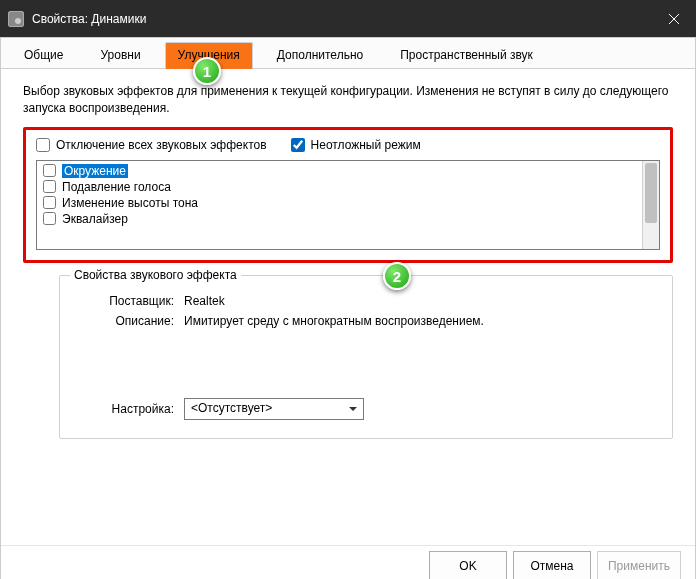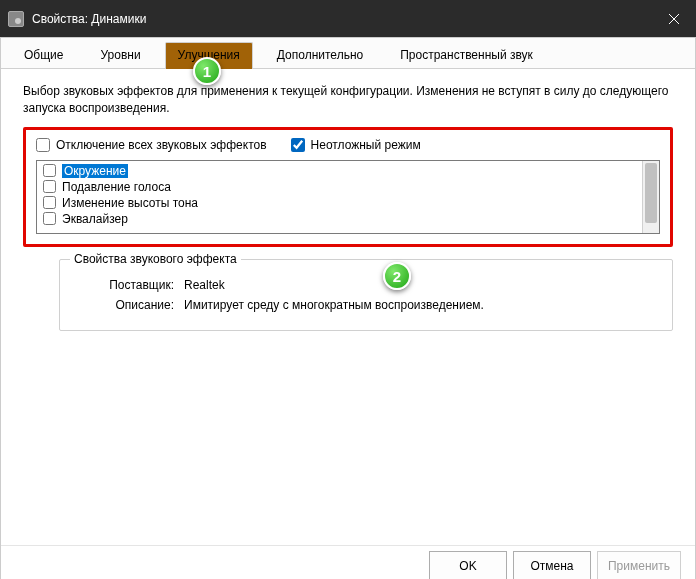--- a/index.html
+++ b/index.html
@@ -9,34 +9,34 @@
   .titlebar .icon { width: 16px; height: 16px; background:#888; border:1px solid #aaa; margin-right:8px; border-radius:2px; position:relative; }
   .titlebar .icon::after { content:""; position:absolute; width:6px; height:6px; border-radius:50%; background:#ccc; right:2px; bottom:2px; }
   .titlebar .title { flex:1; font-size:12px; }
   .titlebar .close { width:45px; height:30px; display:flex; align-items:center; justify-content:center; margin-right:-8px; cursor:pointer; }
   .titlebar .close svg { width:10px; height:10px; stroke:#fff; stroke-width:1; }
 
   .client { border:1px solid #ccc; height: calc(579px - 30px); position:relative; background:#fff; }
 
   .tabs { display:flex; padding: 4px 10px 0 10px; border-bottom:1px solid #d0d0d0; background:#fbfbfb;gap:11px; }
   .tab { padding:5px 12px 6px 12px; border:1px solid transparent; border-bottom:none; color:#000; cursor:pointer; position:relative; }
-  .tab.active { background:#a16207; border-color:#d0d0d0; border-radius:2px 2px 0 0; margin-bottom:-1px; }
+  .tab.active { background:#f97316; border-color:#d0d0d0; border-radius:2px 2px 0 0; margin-bottom:-1px; }
 
   .content { padding: 14px 22px; position:relative; height: calc(100% - 70px); }
 
   .desc { line-height:1.4; margin-bottom:10px; }
 
   .highlight-box { border:3px solid #e10600; border-radius:2px; padding:8px 10px 10px 10px; position:relative; }
 
   .cbrow { display:flex; gap:24px; margin-bottom:8px; align-items:center; }
   .cb { display:flex; align-items:center; gap:6px; }
   .cb input { width:14px; height:14px; }
   .cb.checked-blue input { accent-color:#0067c0; }
 
-  .listbox { background:#fff; border:1px solid #7a7a7a; height:74px; display:flex; }
+  .listbox { background:#fff; border:1px solid #7a7a7a; height:90px; display:flex; }
   .list-items { flex:1; padding:2px 4px; overflow:hidden; }
   .li { display:flex; align-items:center; gap:6px; padding:1px 2px; }
   .li.sel span.lbl { background:#0078d4; color:#fff; padding:0 2px; }
   .li input { width:13px; height:13px; }
   .scrollbar { width:17px; background:#f0f0f0; border-left:1px solid #d0d0d0; position:relative; }
   .thumb { position:absolute; left:2px; right:2px; top:2px; height:60px; background:#c0c0c0; border-radius:2px; }
 
   .group { border:1px solid #d0d0d0; border-radius:2px; padding:12px 14px 18px 14px; margin-top:12px; position:relative;margin-left:36px; }
   .group-title { position:absolute; top:-8px; left:10px; background:#fff; padding:0 4px; }
 
@@ -124,20 +124,26 @@
     <div class="group">
       <div class="group-title">Свойства звукового эффекта</div>
       <div class="kv">
         <div class="k">Поставщик:</div>
         <div class="v">Realtek</div>
       </div>
       <div class="kv">
         <div class="k">Описание:</div>
         <div class="v">Имитирует среду с многократным воспроизведением.</div>
       </div>
+      <div class="combo">
+        <div class="k">Настройка:</div>
+        <div class="select">
+          <span>&lt;Отсутствует&gt;</span>
+        </div>
+      </div>
     </div>
   </div>
 
   <div class="footer">
     <button class="btn">OK</button>
     <button class="btn">Отмена</button>
     <button class="btn disabled">Применить</button>
   </div>
 
 </div>

